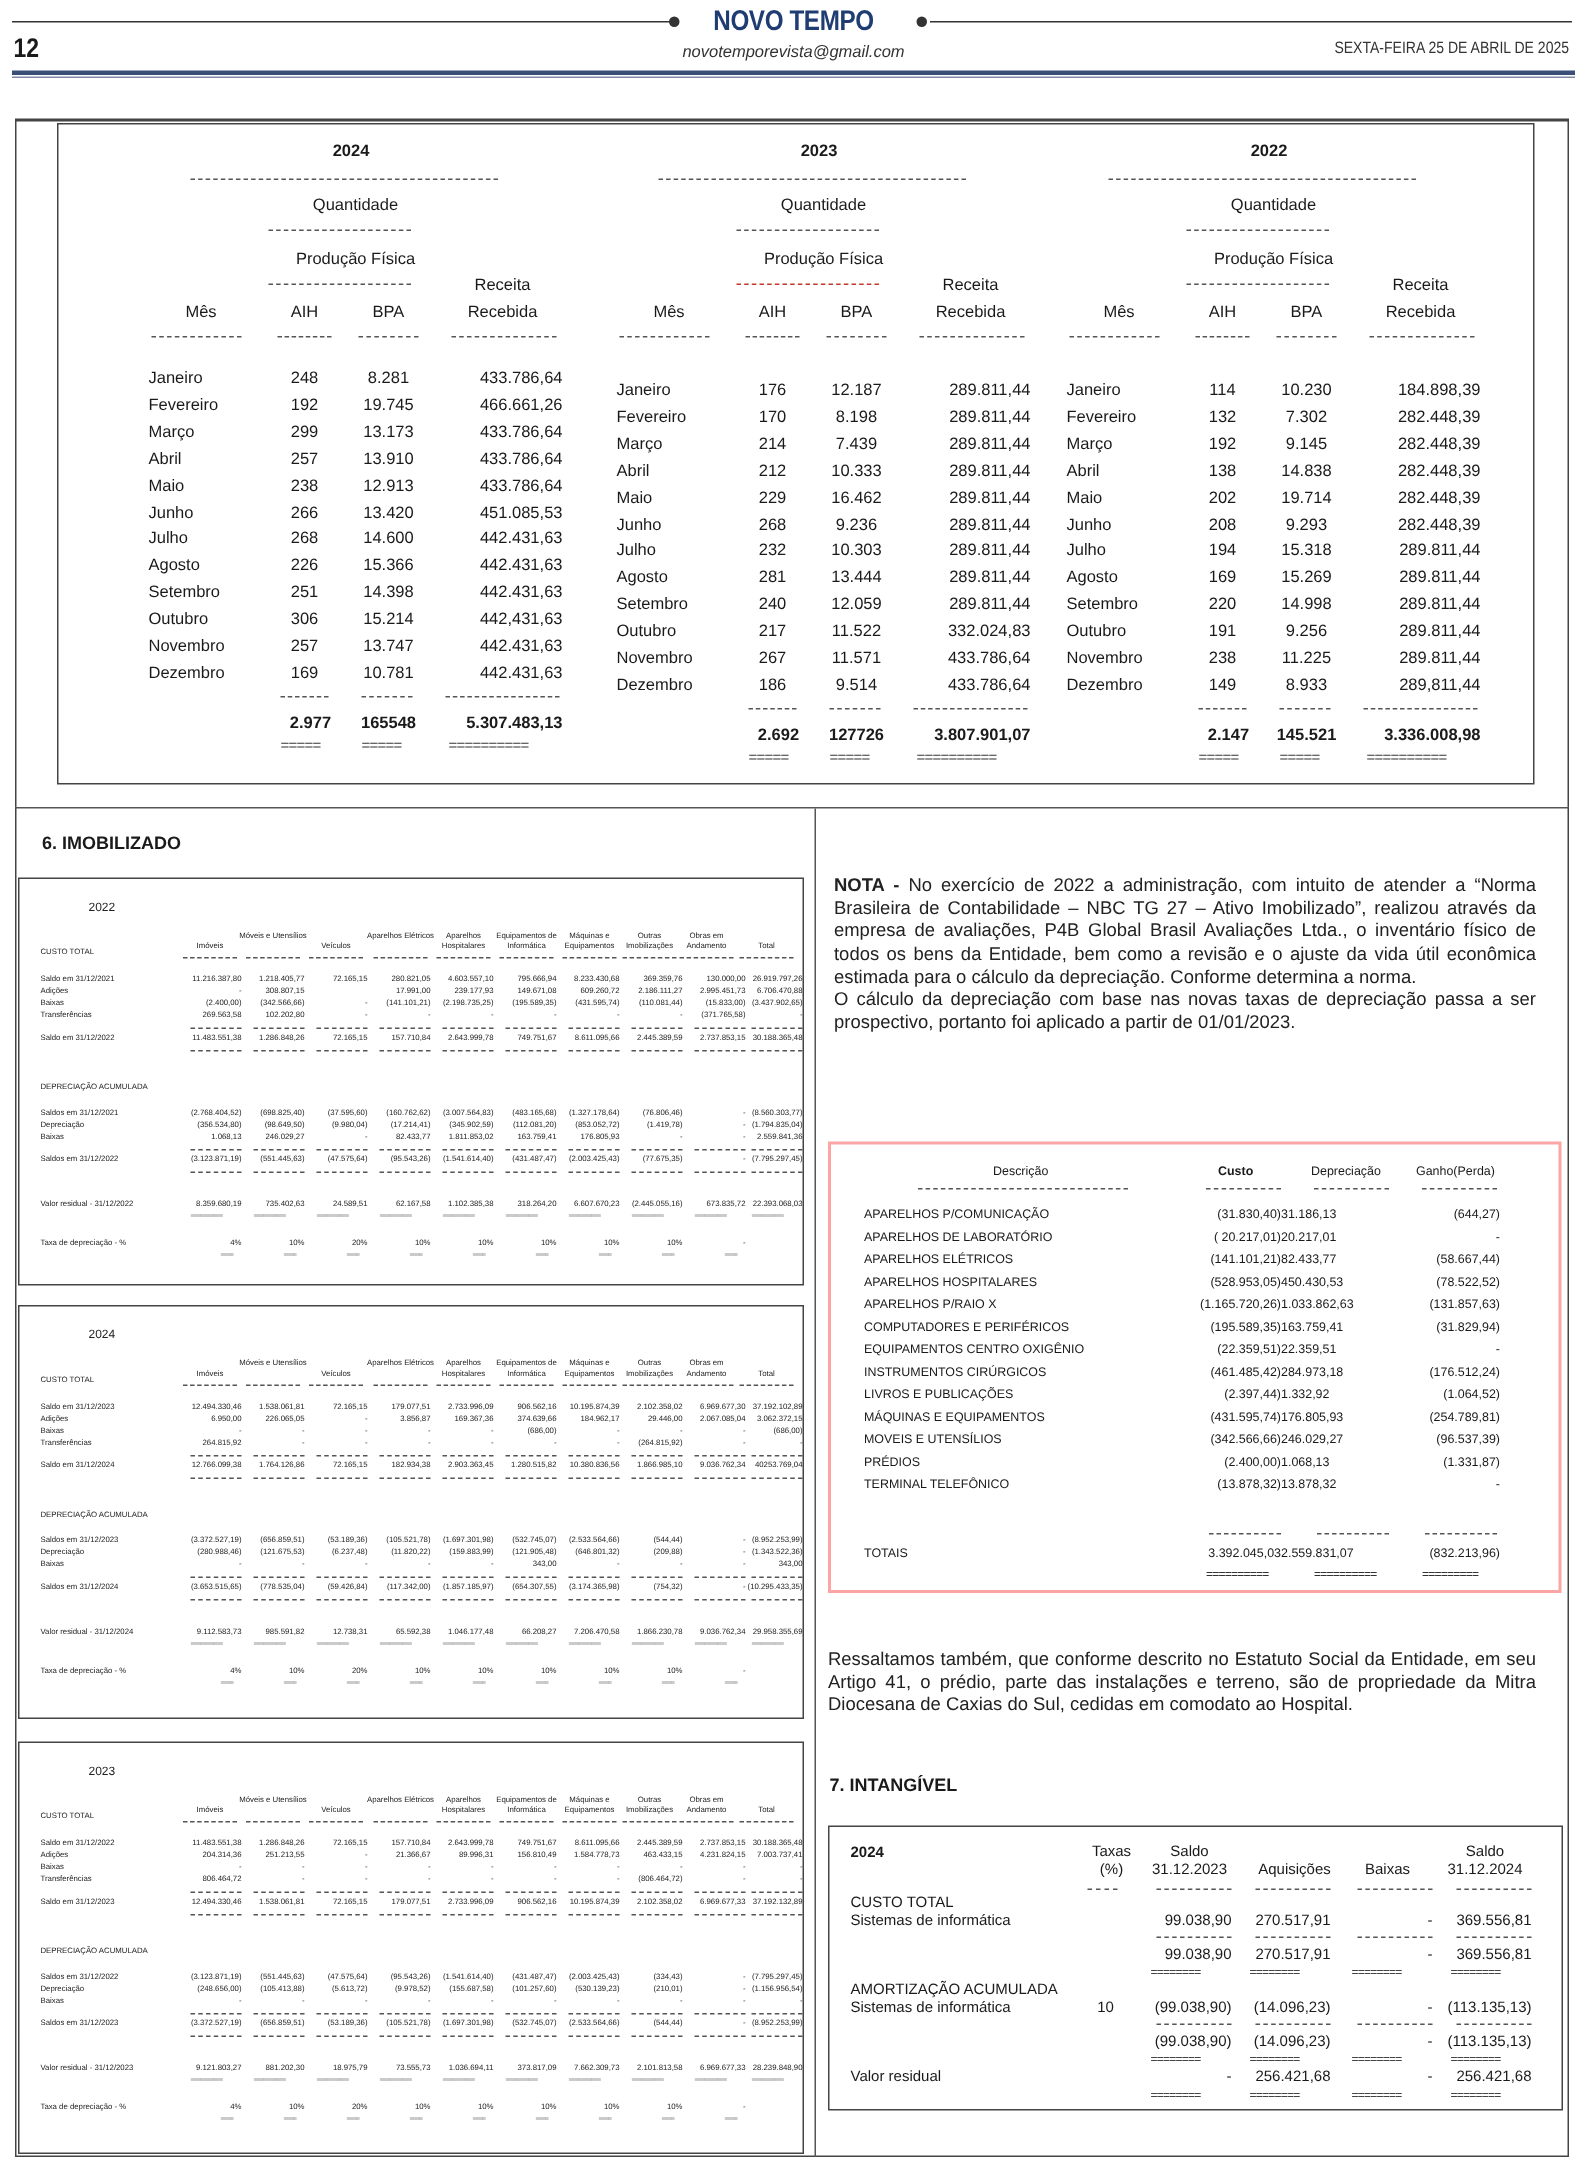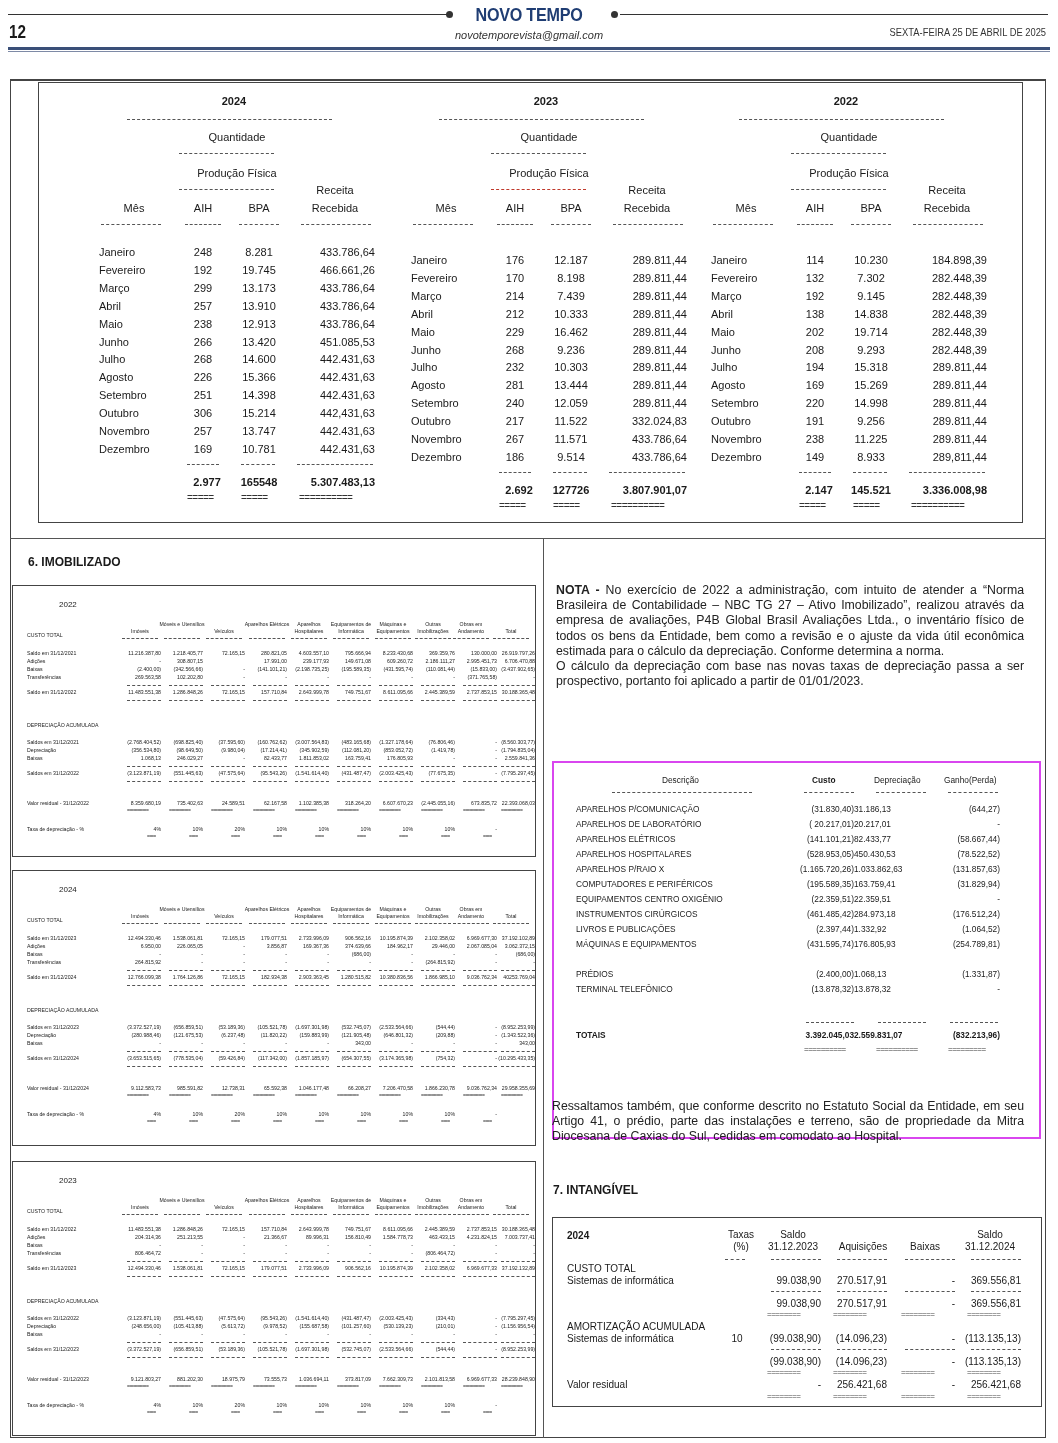--- a/index.html
+++ b/index.html
@@ -50,29 +50,29 @@
   .imo-hdr { position: absolute; top: 36px; text-align: center; line-height: 6.5px; }
   .imo-r { position: absolute; left: 0; width: 524px; height: 7px; line-height: 7px; }
   .imo-r .lbl { position: absolute; left: 14px; }
   .imo-r .v { position: absolute; text-align: right; width: 52px; }
 
   
   .nota { position: absolute; left: 556px; top: 583px; width: 468px; font-size: 12.3px; line-height: 15.2px; text-align: justify; color: #222; }
   .nota p { margin: 0; }
   .nota b { font-weight: bold; }
 
-  .conc-box { position: absolute; left: 552px; top: 761px; width: 489px; height: 378px; border: 2px solid #d946ef; font-size: 8.3px; }
+  .conc-box { position: absolute; left: 552px; top: 761px; width: 489px; height: 301px; border: 2px solid #fca5a5; font-size: 8.3px; }
   .conc-hdr { position: absolute; top: 12px; }
   .conc-row { position: absolute; left: 0; width: 485px; height: 15px; line-height: 15px; }
   .conc-row span { position: absolute; }
   .conc-row .d { left: 22px; }
   .conc-row .c { left: 200px; width: 100px; text-align: right; }
   .conc-row .p { left: 300px; width: 80px; text-align: left; }
   .conc-row .g { left: 380px; width: 66px; text-align: right; }
-  .conc-row.tot { font-weight: bold; }
+  .conc-row.tot { font-weight: normal; }
 
   .ress { position: absolute; left: 552px; top: 1099px; width: 472px; font-size: 12.3px; line-height: 15.2px; text-align: justify; color: #222; }
 
   .int-box { position: absolute; left: 552px; top: 1217px; width: 490px; height: 190px; border: 1.5px solid #444; font-size: 10px; }
   .int-box .c { position: absolute; text-align: right; }
   .int-hd { position: absolute; text-align: center; line-height: 12px; }
   .int-lbl { position: absolute; left: 14px; }
   .small-dash { position: absolute; font-size: 8px; color: #444; letter-spacing: -0.5px; }
 </style>
 </head>
@@ -1150,20 +1150,26 @@
       <span class="d">LIVROS E PUBLICAÇÕES</span>
       <span class="c">(2.397,44)</span>
       <span class="p">1.332,92</span>
       <span class="g">(1.064,52)</span>
     </div>
     <div class="conc-row" style="top: 174px;">
       <span class="d">MÁQUINAS E EQUIPAMENTOS</span>
       <span class="c">(431.595,74)</span>
       <span class="p">176.805,93</span>
       <span class="g">(254.789,81)</span>
+    </div>
+    <div class="conc-row" style="top: 189px;">
+      <span class="d">MOVEIS E UTENSÍLIOS</span>
+      <span class="c">(342.566,66)</span>
+      <span class="p">246.029,27</span>
+      <span class="g">(96.537,39)</span>
     </div>
     <div class="conc-row" style="top: 204px;">
       <span class="d">PRÉDIOS</span>
       <span class="c">(2.400,00)</span>
       <span class="p">1.068,13</span>
       <span class="g">(1.331,87)</span>
     </div>
     <div class="conc-row" style="top: 219px;">
       <span class="d">TERMINAL TELEFÔNICO</span>
       <span class="c">(13.878,32)</span>

